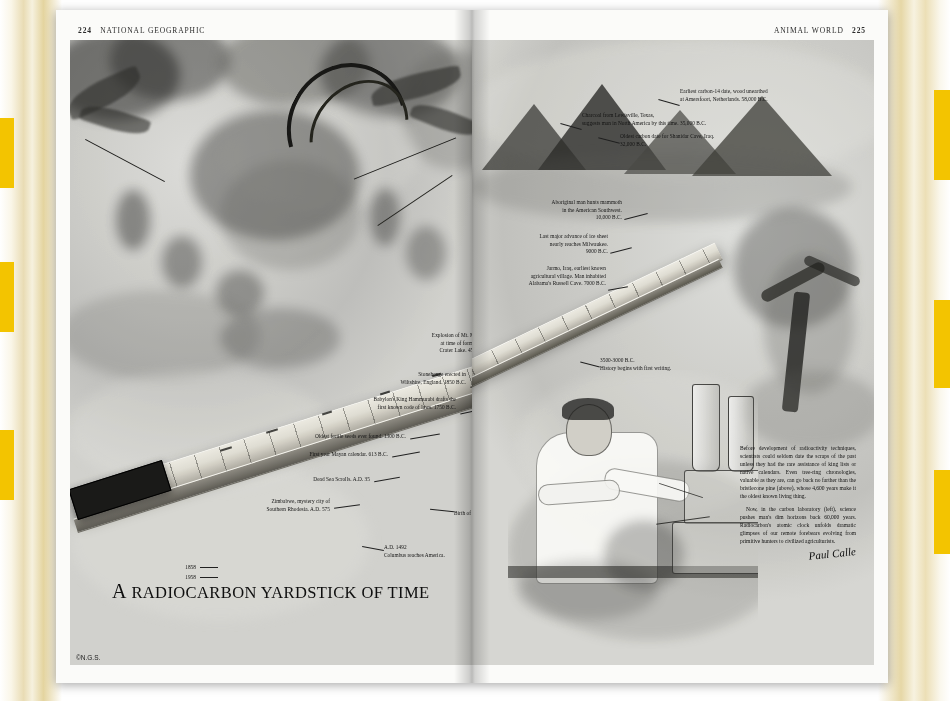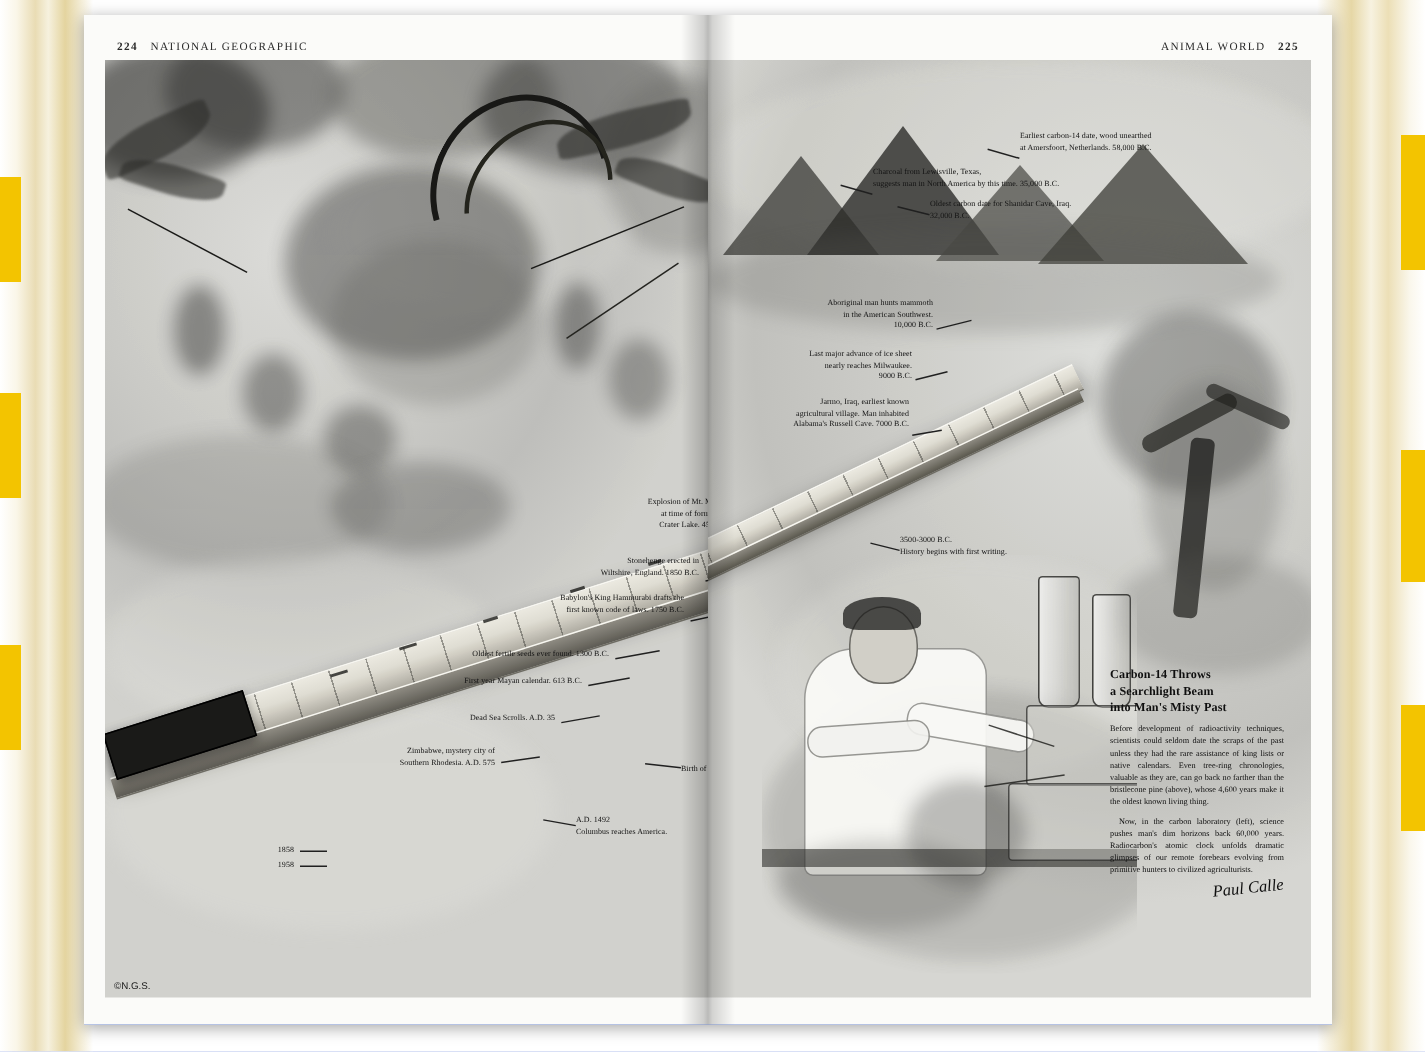--- a/index.html
+++ b/index.html
@@ -357,20 +357,24 @@
 
         <div class="lbl" style="left:314px; top:504px; width:130px;">A.D. 1492
 Columbus reaches America.</div>
         <div class="leader" style="left:292px;top:508px;width:22px;transform:rotate(10deg);"></div>
 
         <div class="lbl r" style="left:84px; top:524px; width:42px;">1858</div>
         <div class="lbl r" style="left:84px; top:534px; width:42px;">1958</div>
         <div class="leader" style="left:130px;top:527px;width:18px;"></div>
         <div class="leader" style="left:130px;top:537px;width:18px;"></div>
 
+        <div class="title">
+          <span class="cap">A</span>
+          <span>RADIOCARBON YARDSTICK OF TIME</span>
+        </div>
 
         <div class="credit">©N.G.S.</div>
       </div>
     </div>
 
     <div class="page right">
 
       <div class="runhead rh">
         <span>ANIMAL WORLD</span>
         &nbsp;&nbsp;<span class="folio">225</span>
@@ -451,23 +455,20 @@
           <div class="tube" style="left:220px;top:26px;width:24px;height:74px;"></div>
           <div class="glassware" style="left:176px;top:100px;width:76px;height:52px;"></div>
           <div class="glassware" style="left:164px;top:152px;width:100px;height:50px;"></div>
           <div style="position:absolute;left:150px;top:120px;width:46px;height:0;border-top:1.4px solid rgba(25,25,22,.8);transform:rotate(18deg);"></div>
           <div style="position:absolute;left:148px;top:150px;width:54px;height:0;border-top:1.4px solid rgba(25,25,22,.8);transform:rotate(-8deg);"></div>
           <div class="blob dark" style="left:96px;top:150px;width:80px;height:70px;opacity:.5;"></div>
           <div class="blob dark" style="left:10px;top:190px;width:140px;height:60px;opacity:.35;"></div>
         </div>
 
         <div class="article">
-          <h2 style="white-space:pre-line;">Carbon-14 Throws
-a Searchlight Beam
-into Man's Misty Past</h2>
           <p class="first">Before development of radioactivity techniques, scientists could seldom date the scraps of the past unless they had the rare assistance of king lists or native calendars. Even tree-ring chronologies, valuable as they are, can go back no farther than the bristlecone pine (above), whose 4,600 years make it the oldest known living thing.</p>
           <p>Now, in the carbon laboratory (left), science pushes man's dim horizons back 60,000 years. Radiocarbon's atomic clock unfolds dramatic glimpses of our remote forebears evolving from primitive hunters to civilized agriculturists.</p>
           <div class="sig">Paul Calle</div>
         </div>
 
       </div>
     </div>
 
     <div class="gutter"></div>
   </div>

